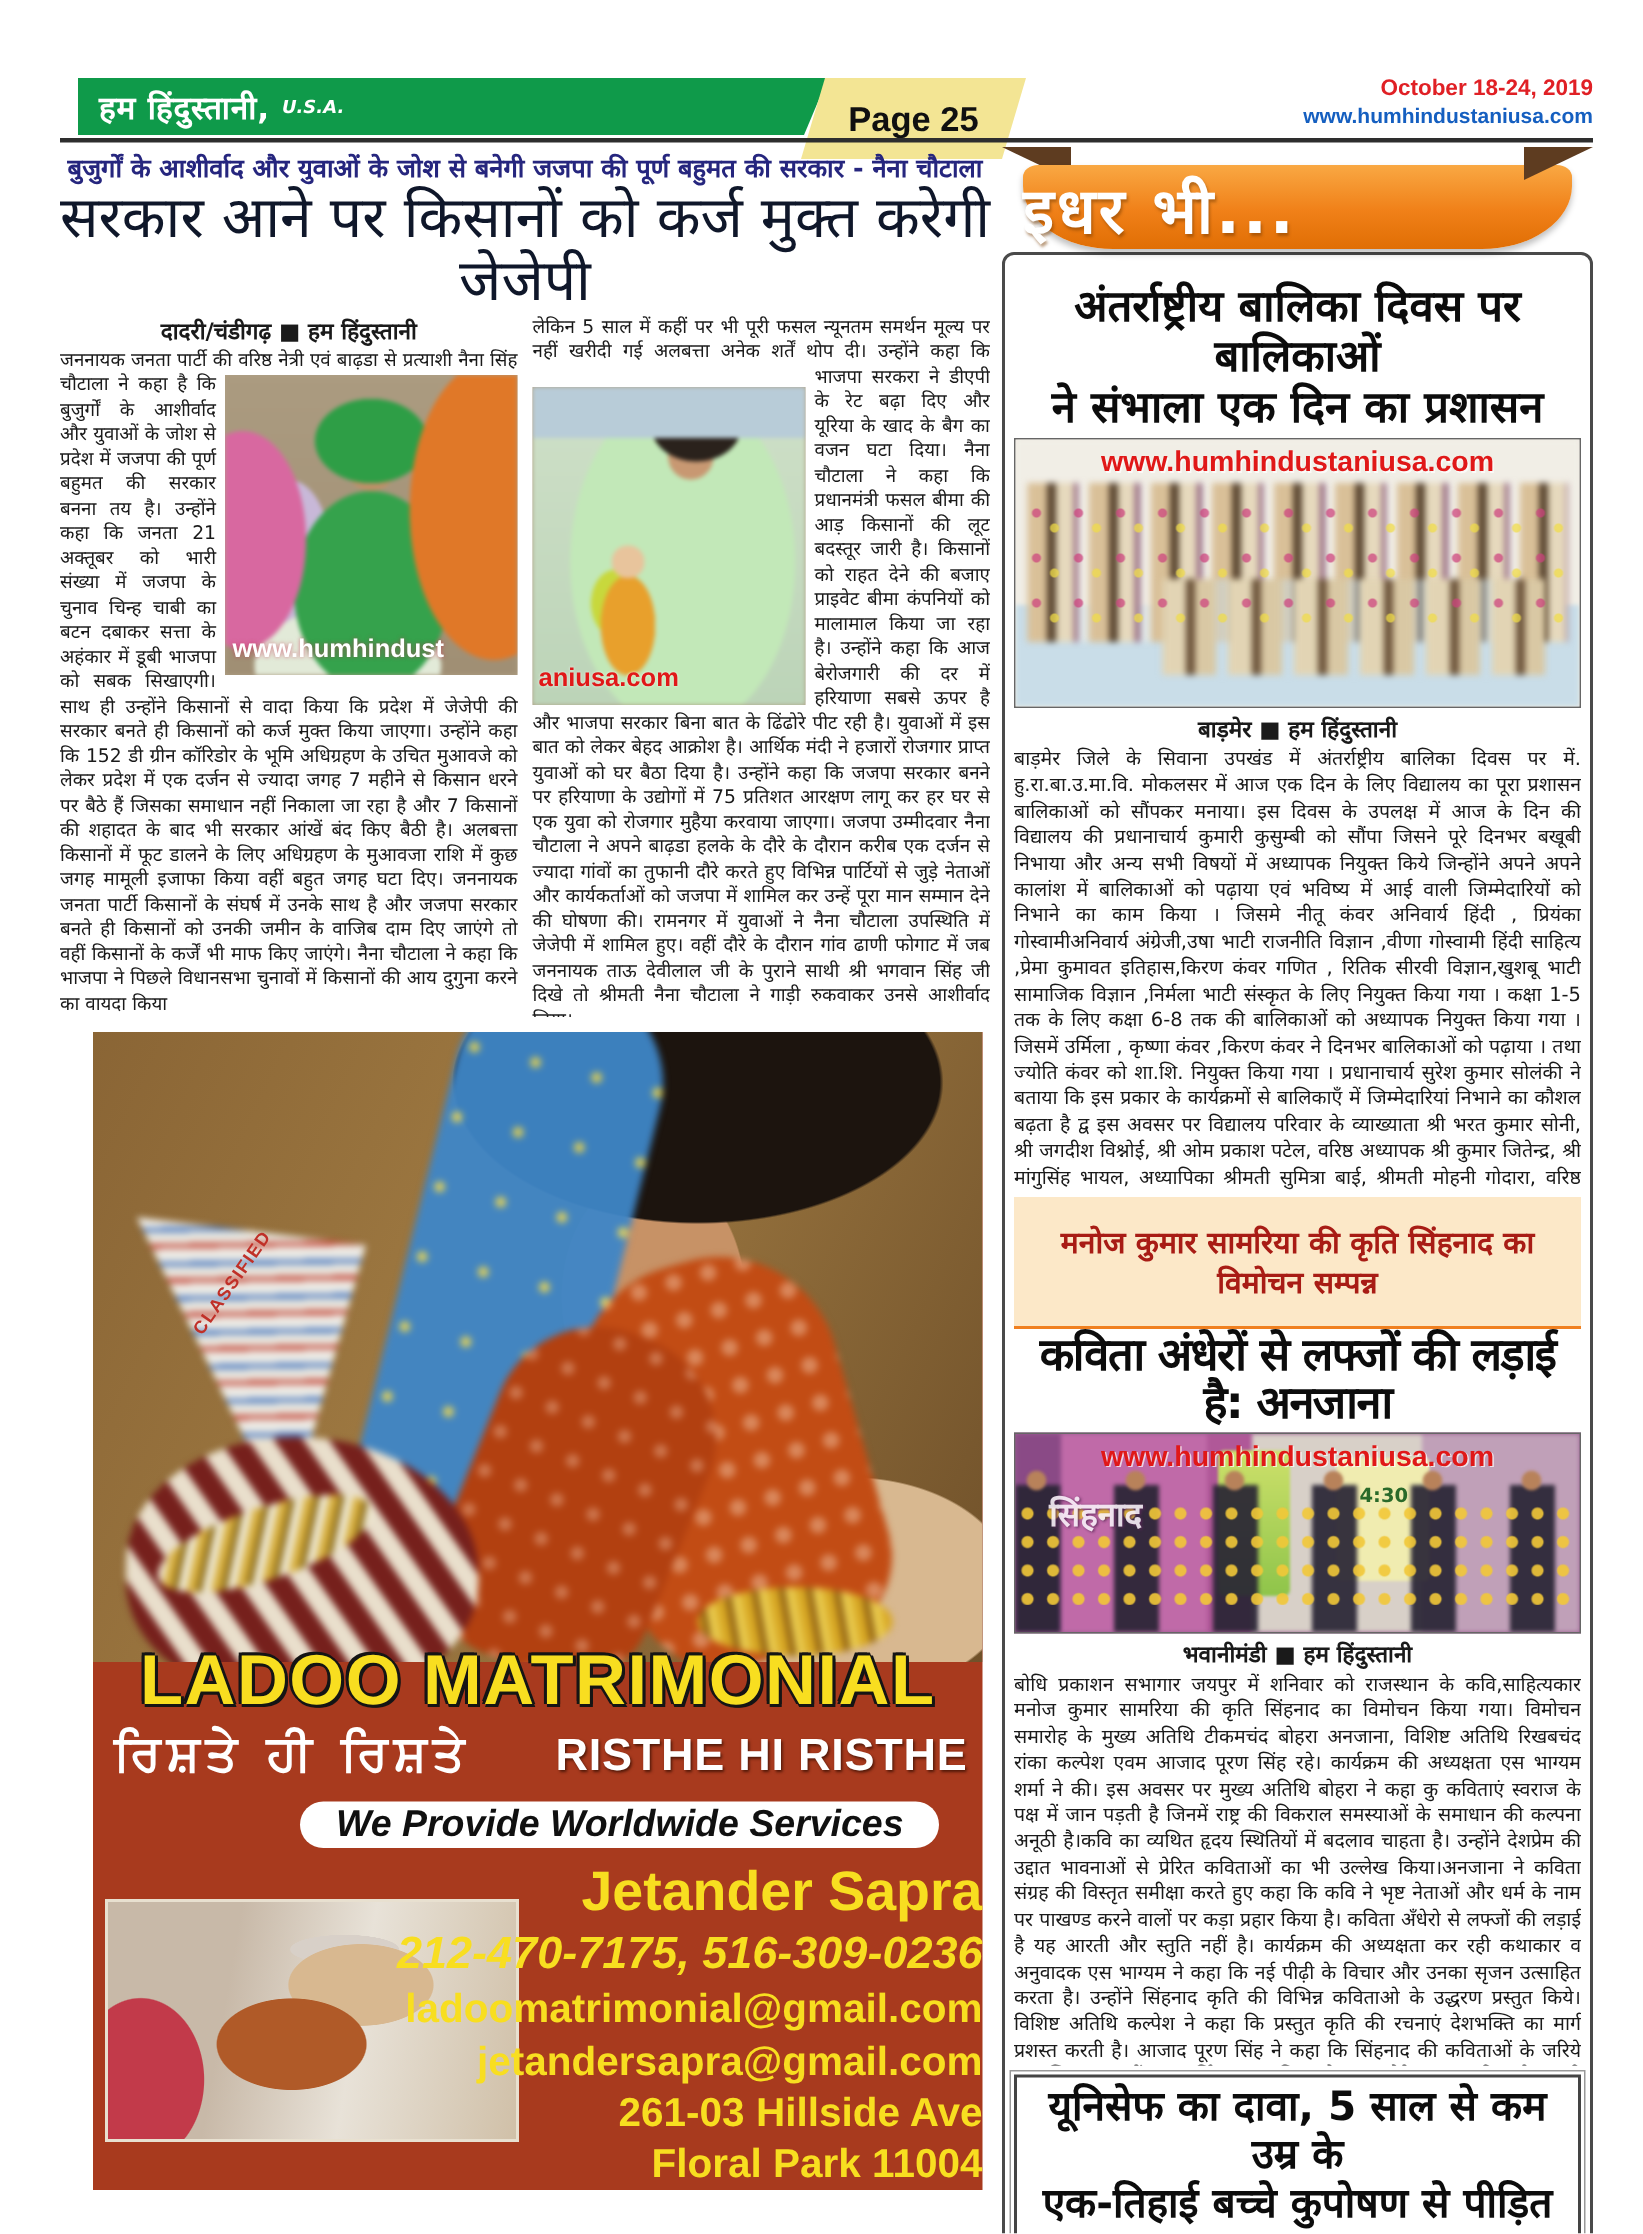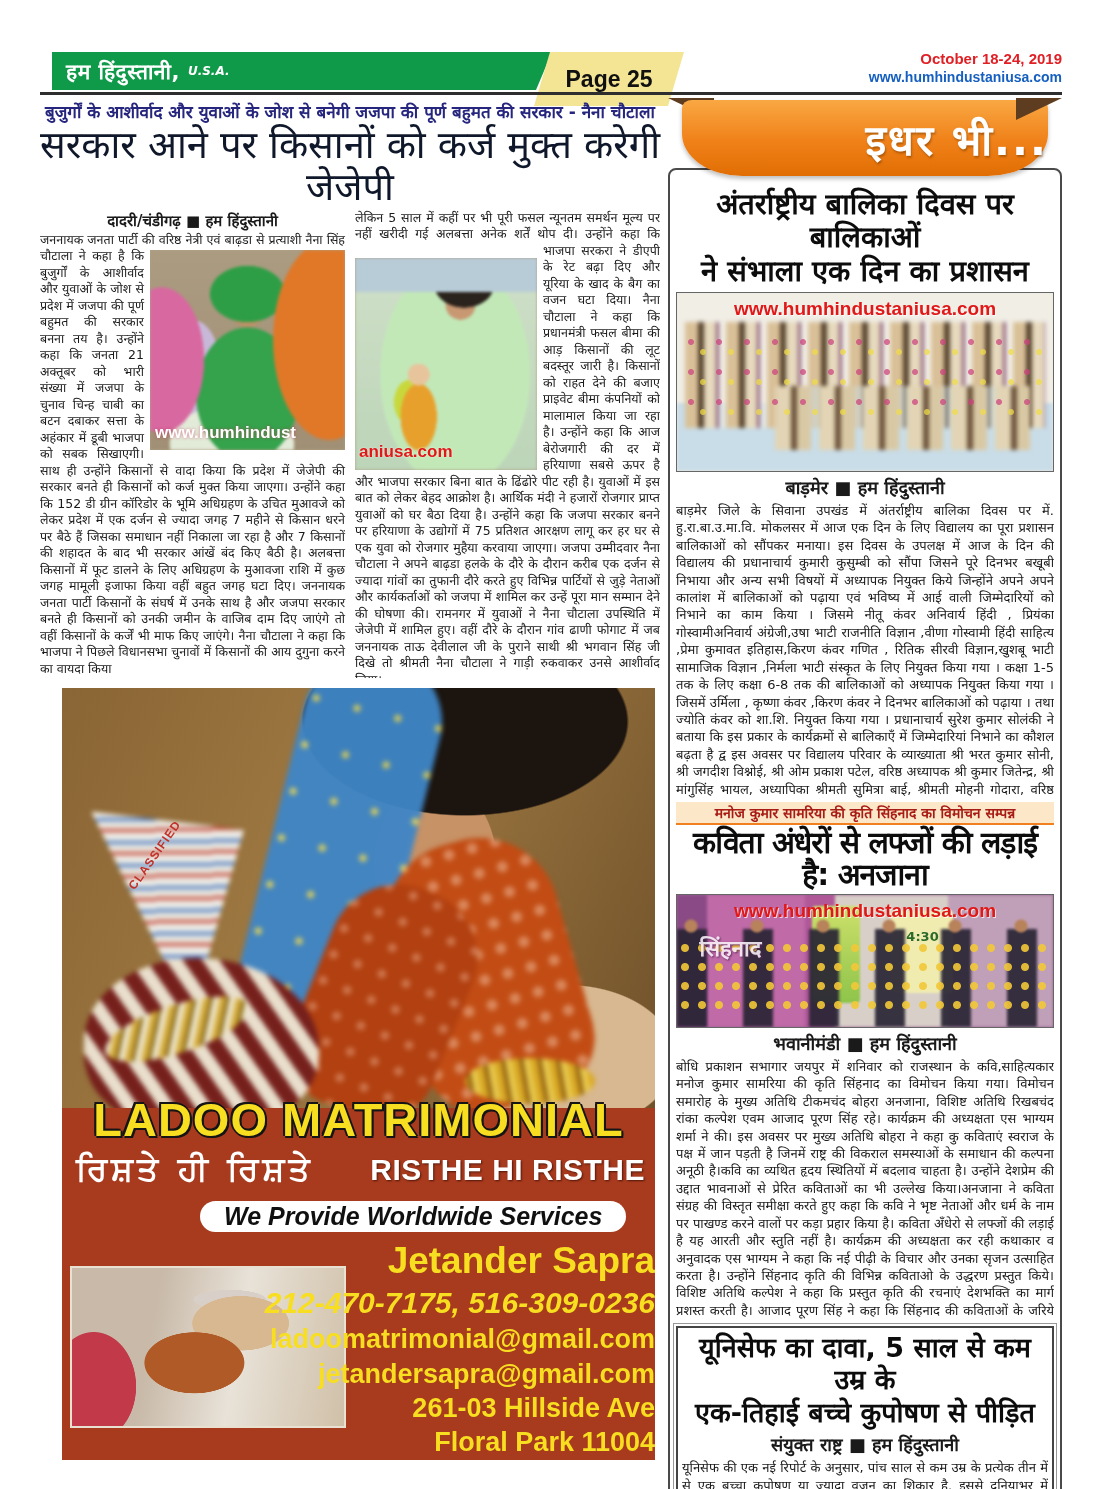--- a/index.html
+++ b/index.html
@@ -110,48 +110,48 @@
   .ad-addr{font-size:27px;margin-top:3px;}
   .ad-hands{position:absolute;left:8px;bottom:32px;width:272px;height:158px;border:2px solid #e8e0d0;
      filter:blur(.5px);background:
      radial-gradient(ellipse 70px 90px at 8% 75%, #c23a4a 0 60%, transparent 61%),
      radial-gradient(ellipse 90px 55px at 45% 60%, #b05a28 0 55%, transparent 56%),
      radial-gradient(ellipse 80px 45px at 62% 35%, #d8b890 0 60%, transparent 61%),
      radial-gradient(ellipse 60px 16px at 58% 20%, #d8d0c8 0 60%, transparent 61%),
      linear-gradient(100deg,#c8b9a8 0 30%,#e8e2d8 60%,#d0c0a8 100%);}
   
   .ribbon{position:relative;height:84px;z-index:3;}
-  .ribbon-band{position:absolute;left:14px;right:14px;top:2px;height:76px;
+  .ribbon-band{position:absolute;left:14px;right:14px;top:12px;height:56px;
      background:linear-gradient(#f9a843,#f08018 55%,#e06e04);
      border-radius:10px 10px 60px 60px / 8px 8px 42px 42px;
-     display:flex;align-items:center;justify-content:flex-end;
+     display:flex;align-items:center;justify-content:flex-start;
      box-shadow:0 3px 4px rgba(0,0,0,.25);}
   .ribbon-band span{color:#fff;font-weight:bold;font-size:42px;letter-spacing:2px;
      text-shadow:1px 2px 2px rgba(120,60,0,.5);}
   .ribbon:before,.ribbon:after{content:"";position:absolute;top:0;width:46px;height:22px;background:#5e3c20;}
   .ribbon:before{left:0;clip-path:polygon(0 0,100% 100%,100% 0);}
   .ribbon:after{right:0;clip-path:polygon(0 0,0 100%,100% 0);}
   .rbox{position:relative;margin-top:-14px;border:2px solid #4a4a4a;border-radius:8px;
      padding:16px 6px 6px 6px;background:#fff;}
   .g-head{margin:2px 0 4px 0;text-align:center;font-size:29px;line-height:1.15;color:#0c0c0c;font-weight:bold;}
   .girls{width:100%;height:180px;border:1px solid #666;box-sizing:border-box;background:#efece4;}
   .girls .art{background:linear-gradient(#f1eee6 0 62%, #c9dde8 62% 100%);}
   .g-figs{position:absolute;left:2%;right:2%;top:16%;height:60%;filter:blur(2px);
      background:repeating-linear-gradient(90deg,#d9c098 0 13px,#57432e 13px 19px,#e6d9bd 19px 31px,#8a5a78 31px 34px,rgba(241,238,230,.6) 34px 41px);}
   .g-kneel{position:absolute;left:26%;right:6%;top:52%;height:36%;filter:blur(2px);
      background:repeating-linear-gradient(90deg,#e2d4b4 0 16px,#6a5138 16px 22px,#d9c8a4 22px 36px,rgba(201,221,232,.5) 36px 44px);}
   .g-dots{position:absolute;left:2%;right:2%;top:24%;height:46%;opacity:.8;
      background-image:radial-gradient(circle 4px at 6px 6px, rgba(205,65,125,.9) 0 2.5px, transparent 3.5px),
                       radial-gradient(circle 4px at 18px 16px, rgba(240,220,70,.9) 0 2.5px, transparent 3.5px);
      background-size:28px 30px;}
-  .byline2{font-weight:bold;font-size:18px;text-align:center;margin:3px 0;}
+  .byline2{font-weight:bold;font-size:15px;text-align:center;margin:3px 0;}
   .body{margin:0;font-size:13px;line-height:1.34;text-align:justify;}
   .g-body{height:296px;overflow:hidden;}
   .kbar{margin:4px 0 2px 0;background:#fce8c8;border-bottom:2px solid #f08020;color:#a81c15;
-     font-weight:bold;font-size:14px;text-align:center;padding:1px 0;}
+     font-weight:bold;font-size:20px;text-align:center;padding:16px 0;}
   .s-head{margin:2px 0 4px 0;text-align:center;font-size:30px;line-height:1.05;color:#0c0c0c;font-weight:bold;
      letter-spacing:-1px;}
   .men{width:100%;height:134px;border:1px solid #666;box-sizing:border-box;background:#9c5f93;}
   .men .art{background:linear-gradient(90deg,#8a4a86 0 8%,#c06aa8 8% 34%,#b05898 34% 42%,#d8d0c8 42% 72%,#c0a0b8 72% 100%);}
   .m-poster{position:absolute;left:36%;top:8%;width:48px;height:74%;background:linear-gradient(#cde06a,#8ec44a);border-radius:4px;filter:blur(1px);}
   .m-card{position:absolute;left:57%;top:12%;width:62px;height:62%;background:#f0ecb0;border-radius:3px;filter:blur(1px);}
   .m-figs{position:absolute;left:0;right:0;bottom:0;height:74%;filter:blur(1.5px);
      background:repeating-linear-gradient(90deg,rgba(40,36,52,.92) 0 30px,rgba(0,0,0,0) 30px 66px);}
   .m-heads{position:absolute;left:0;right:0;top:16%;height:20px;filter:blur(1px);
      background-image:radial-gradient(circle 8px at 14px 10px, #b8825a 0 6px, transparent 7px);background-size:66px 20px;}

